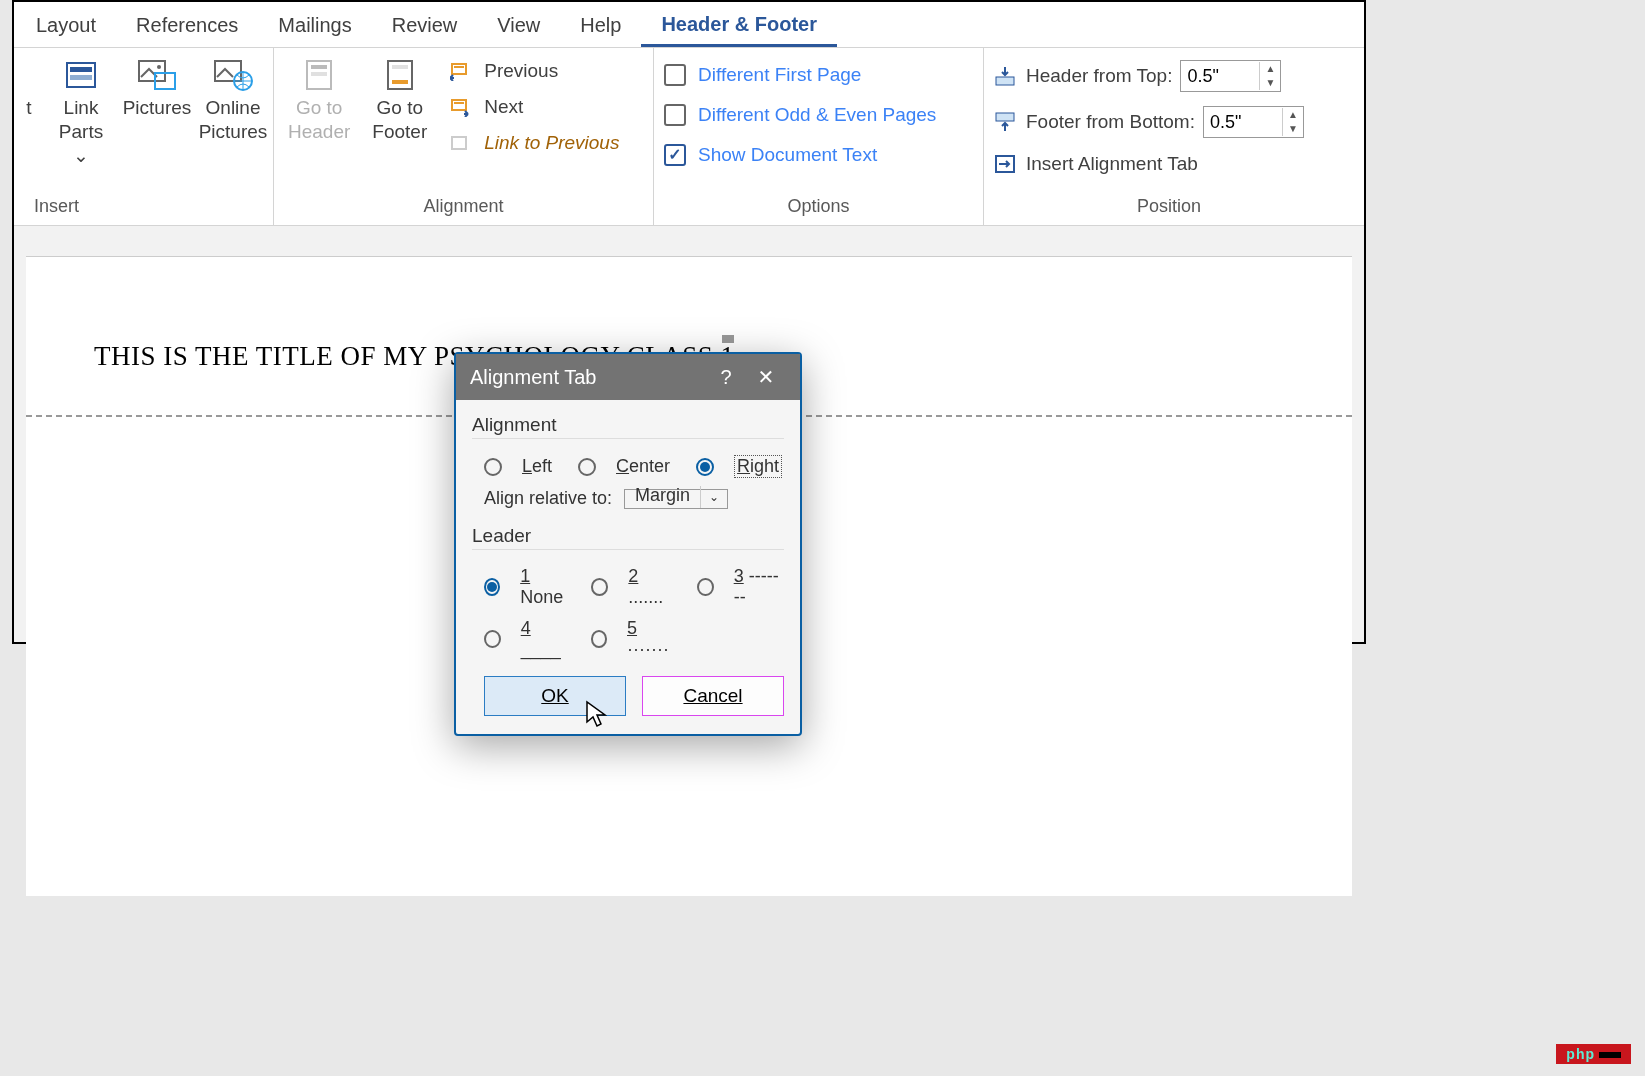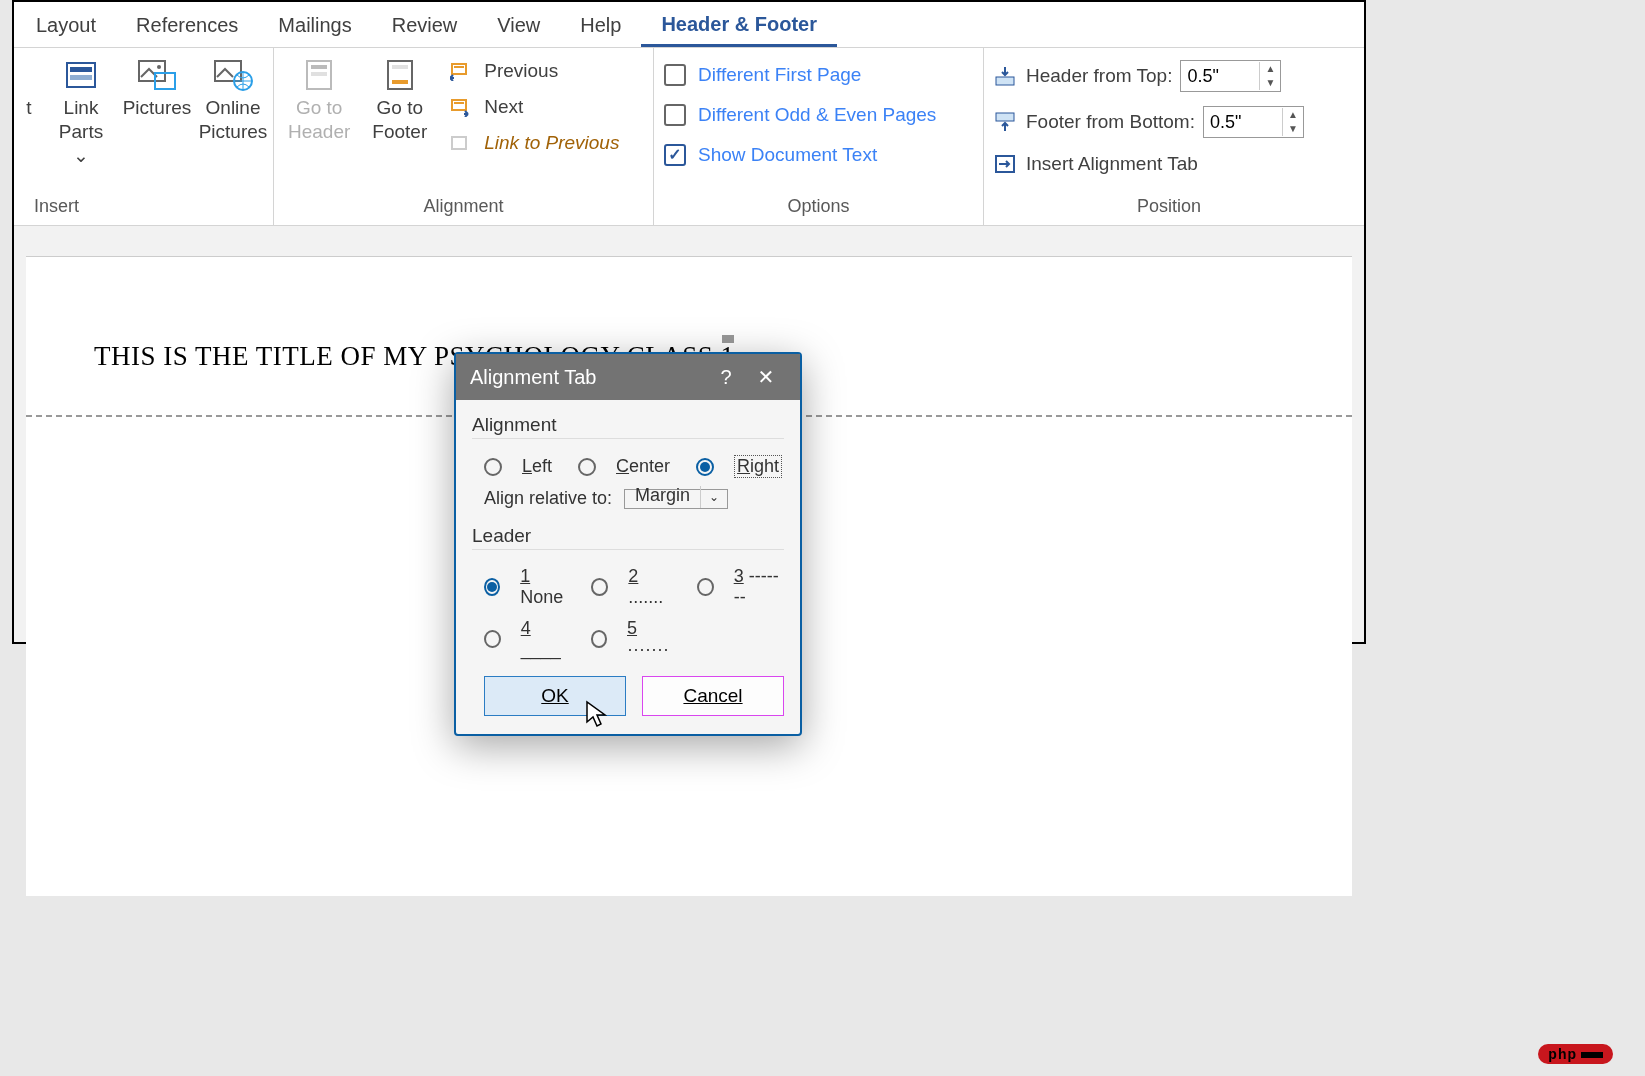--- a/index.html
+++ b/index.html
@@ -48,21 +48,21 @@
 .radio .dotted-box { border: 1px dotted #555; padding: 0 2px; }
 .rel-row { display: flex; align-items: center; gap: 12px; margin: 2px 0 16px 12px; }
 .sel-box { display: flex; align-items: flex-end; border: 1px solid #999; height: 20px; }
 .sel-box span { padding: 2px 10px; font-size: 18px; }
 .sel-box .dd { border-left: 1px solid #ccc; padding: 4px 8px; font-size: 12px; cursor: pointer; }
 .leader-grid { display: grid; grid-template-columns: 1fr 1fr 1fr; gap: 10px 20px; margin: 0 0 16px 12px; }
 .btn-row { display: flex; gap: 16px; justify-content: flex-start; margin: 4px 0 8px 12px; }
 .dbtn { width: 144px; height: 40px; border: 1px solid #d946ef; background: #fdfdfd; font-size: 19px; cursor: pointer; text-decoration: underline; }
 .dbtn.primary { background: #dceaf7; border-color: #2b7cc3; }
 .cursor { position: absolute; left: 585px; top: 700px; pointer-events: none; }
-.watermark { position: absolute; right: 32px; bottom: 12px; background: #c8161d; color: #000000; font-size: 14px; padding: 2px 10px; border-radius: 10px; font-weight: bold; letter-spacing: 1px; }
+.watermark { position: absolute; right: 14px; bottom: 12px; background: #c8161d; color: #5eead4; font-size: 14px; padding: 2px 10px; border-radius: 0; font-weight: bold; letter-spacing: 1px; }
 .watermark::after { content: ""; display: inline-block; width: 22px; height: 6px; background: #000; margin-left: 4px; vertical-align: middle; }
 </style>
 </head>
 <body>
 
 <div class="frame">
 
   <div class="tabs">
     <div class="tab">Layout</div>
     <div class="tab">References</div>

